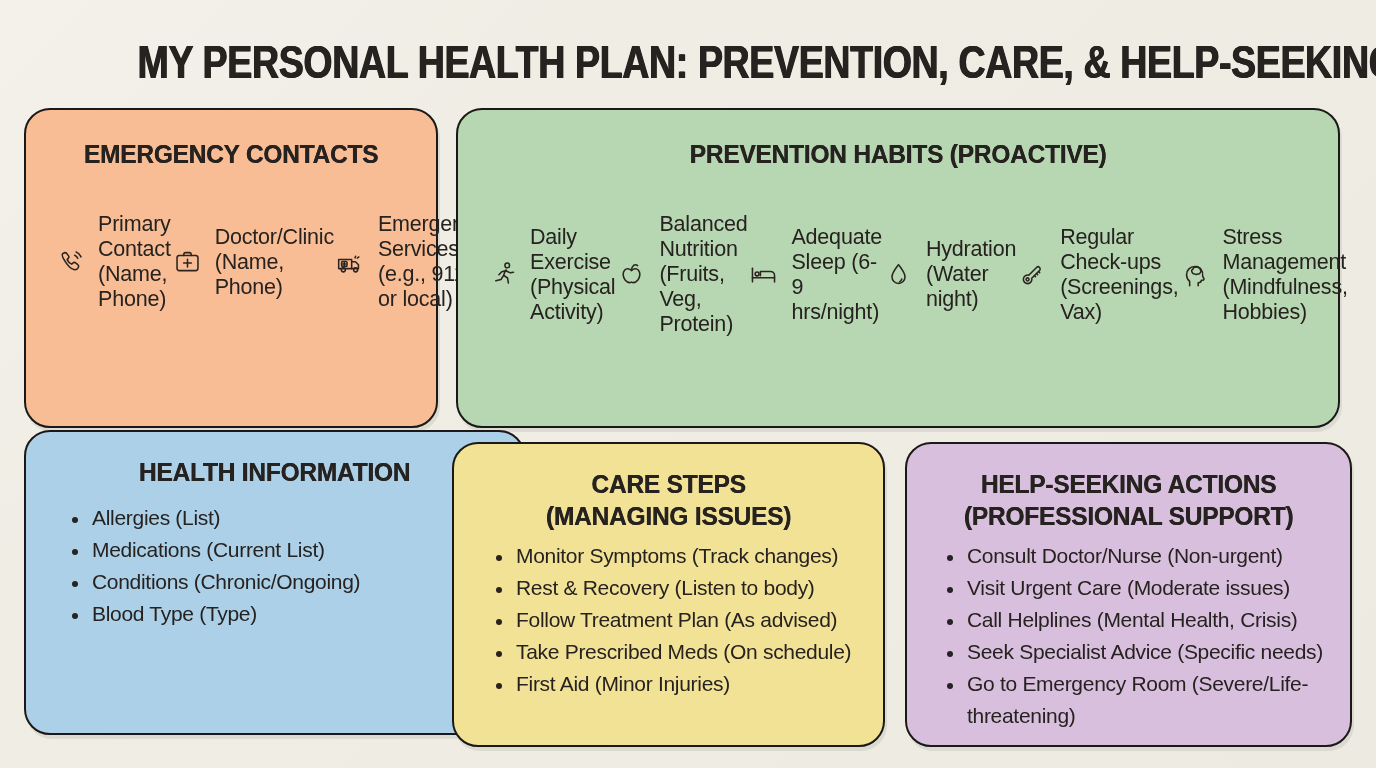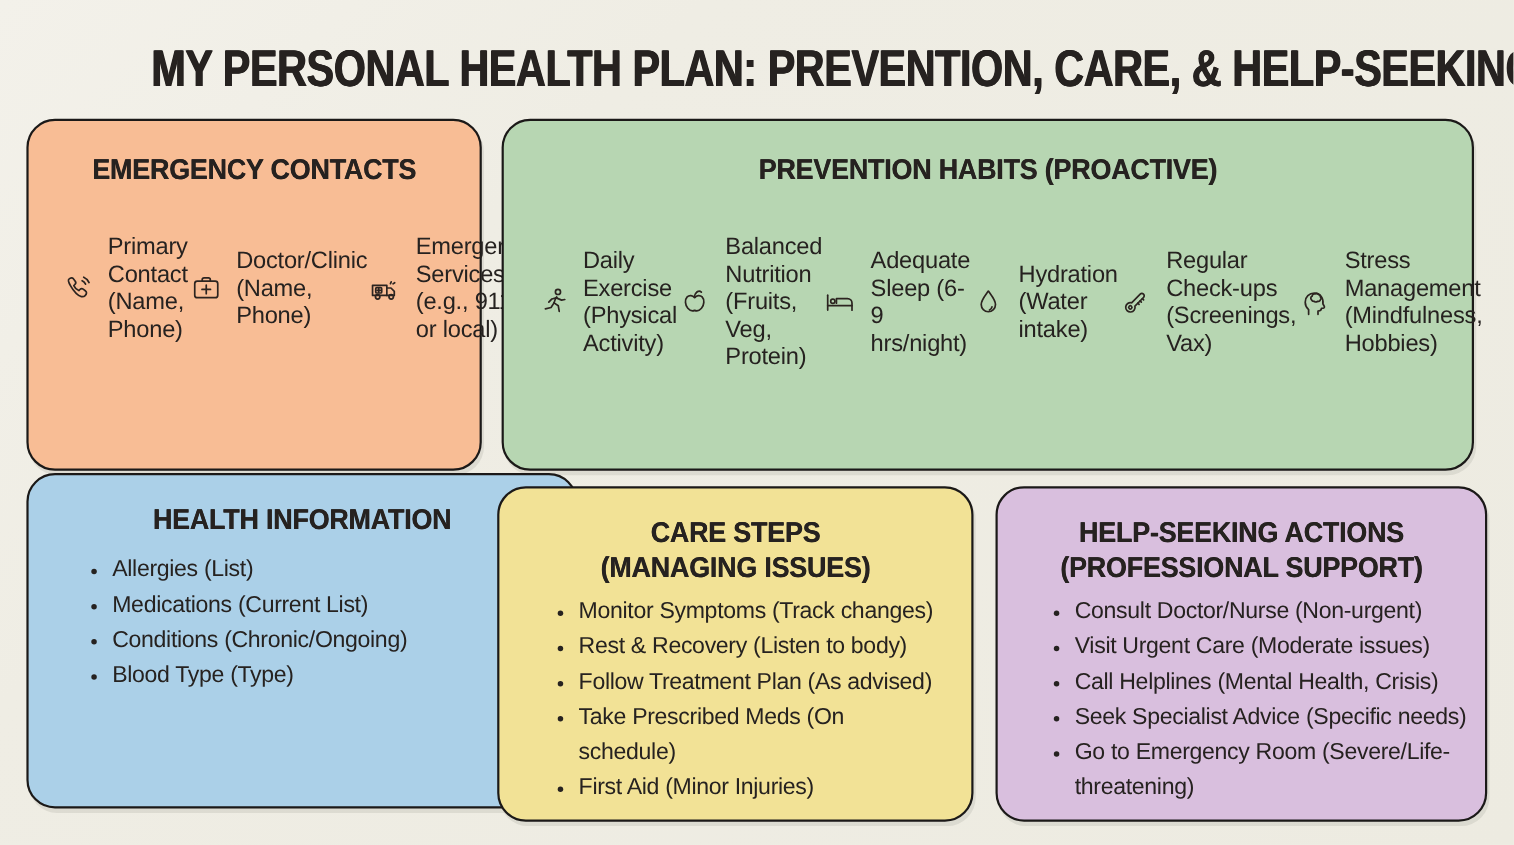--- a/index.html
+++ b/index.html
@@ -40,21 +40,21 @@
     transform:scaleX(.94);transform-origin:50% 50%;
     text-shadow:.4px 0 currentColor;
   }
   .card h2 .line{display:block;}
   #card-health h2,#card-care h2,#card-help h2{margin-top:24px;}
   .icon-list{margin:42px 12px 0 28px;display:flex;}
   .icon-item{display:flex;align-items:center;gap:11px;min-height:33px;}
   .icon-box{width:33px;height:33px;flex:0 0 33px;display:flex;align-items:center;justify-content:center;}
   .icon-box svg{width:31px;height:31px;stroke:#2c2420;fill:none;stroke-width:1.6;stroke-linecap:round;stroke-linejoin:round;}
   .icon-item .label{font-size:21.5px;line-height:25px;letter-spacing:-.2px;}
-  .bullet-list{margin:14px 10px 0;padding:0 12px 0 64px;list-style:disc;}
+  .bullet-list{margin:14px 0 0;padding:0 12px 0 64px;list-style:disc;}
   #card-care .bullet-list{padding-left:60px;margin-top:8px;}
   #card-help .bullet-list{padding-left:58px;padding-right:6px;margin-top:8px;}
   .bullet-list li{font-size:21px;line-height:32px;letter-spacing:-.3px;padding-left:2px;}
   .bullet-list li::marker{color:#262220;font-size:19px;}
 </style>
 </head>
 <body>
 
 <div class="stage">
 
@@ -148,21 +148,21 @@
         </span>
         <span class="label">Adequate Sleep (6-9 hrs/night)</span>
       </div>
       <div class="icon-item">
         <span class="icon-box">
           <svg viewBox="0 0 32 32">
             <path d="M16 5.8c3.5 4.9 6.7 8.4 6.7 12.7a6.7 6.7 0 0 1-13.4 0c0-4.3 3.2-7.8 6.7-12.7z"></path>
             <path d="M19.4 20.6a3.8 3.8 0 0 1-2.4 3"></path>
           </svg>
         </span>
-        <span class="label">Hydration (Water intake)</span>
+        <span class="label">Hydration (Water night)</span>
       </div>
       <div class="icon-item">
         <span class="icon-box">
           <svg viewBox="0 0 32 32">
             <g transform="rotate(45 16 16)">
               <path d="M13.8 19.3V7.9a2.2 2.2 0 0 1 4.4 0v11.4a4.4 4.4 0 1 1-4.4 0z"></path>
               <circle cx="16" cy="23.2" r="1.5"></circle>
               <path d="M18.2 9.4h1.6M18.2 12.4h1.6M18.2 15.4h1.6"></path>
             </g>
           </svg>

